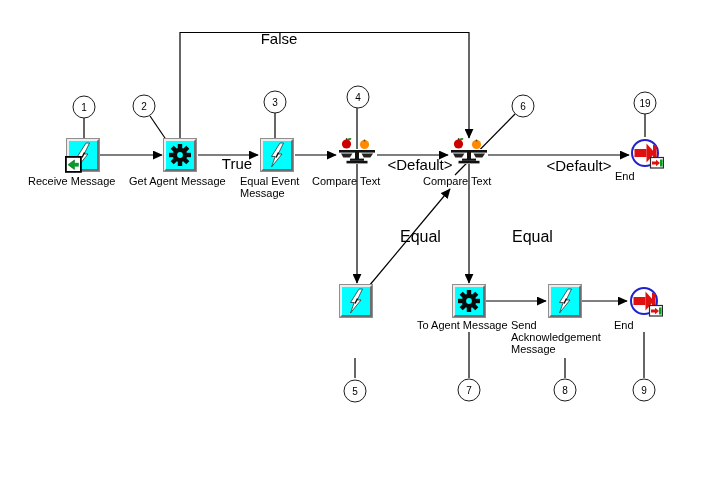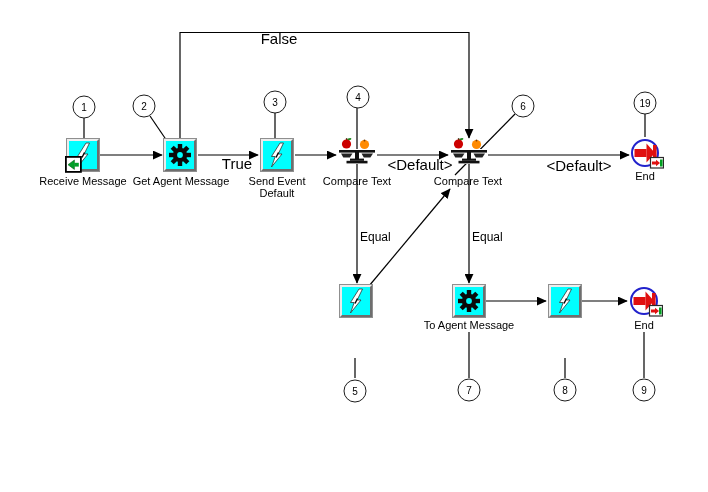--- a/index.html
+++ b/index.html
@@ -4,24 +4,24 @@
 <style>
   html,body{margin:0;padding:0;background:#fff;}
   #canvas{position:relative;width:708px;height:492px;background:#ffffff;overflow:hidden;
           font-family:"Liberation Sans",sans-serif;color:#000;}
   #wires{position:absolute;left:0;top:0;}
   .icon{position:absolute;}
   .act{width:32px;height:32px;box-sizing:border-box;background:#00ffff;
        border:2px solid;border-color:#ececec #6e6e6e #6e6e6e #ececec;
        box-shadow:0 0 0 1px #8f8f8f;}
   .act svg{display:block;}
-  .nlabel{position:absolute;transform:translateX(-50%);text-align:center;
+  .nlabel{position:absolute;transform:translateX(-50%);
           font-size:11px;line-height:12px;white-space:normal;}
   .elabel{position:absolute;transform:translateX(-50%);font-size:15px;line-height:12px;white-space:nowrap;}
-  .elabel-left{position:absolute;font-size:12px;line-height:12px;white-space:nowrap;}
+  .elabel-left{position:absolute;font-size:16px;line-height:12px;white-space:nowrap;margin-left:40px;}
   .numcircle{position:absolute;width:21px;height:21px;border:1.3px solid #1d1d1d;border-radius:50%;
              background:#fff;display:flex;align-items:center;justify-content:center;
              font-size:10px;transform:translate(-50%,-50%);}
   .ovl{position:absolute;}
 </style>
 </head>
 <body>
 
 <div id="canvas">
 
@@ -180,25 +180,26 @@
       <rect x="23" y="7" width="3.6" height="16" fill="#e01010"></rect>
       <rect x="20.5" y="19.5" width="13" height="10.5" fill="#fff" stroke="#2a2a2a" stroke-width="1.2"></rect>
       <rect x="22" y="23.5" width="4" height="3" fill="#e01010"></rect>
       <polygon points="26,21.8 26,28.2 30,25" fill="#e01010"></polygon>
       <rect x="30" y="21.5" width="2.6" height="7" fill="#00a020"></rect>
     </svg>
   </div>
 
   <div class="nlabel" style="left:83px;top:175px;width:110px">Receive Message</div>
   <div class="nlabel" style="left:181px;top:175px;width:104px">Get Agent Message</div>
-  <div class="nlabel" style="left:277px;top:175px;width:74px">Send Event Default</div>
+  <div class="nlabel" style="left:277px;top:175px;width:74px">Equal Event Message</div>
   <div class="nlabel" style="left:357px;top:175px;width:90px">Compare Text</div>
   <div class="nlabel" style="left:468px;top:175px;width:90px">Compare Text</div>
   <div class="nlabel" style="left:645px;top:170px;width:60px">End</div>
   <div class="nlabel" style="left:469px;top:319px;width:104px">To Agent Message</div>
+  <div class="nlabel" style="left:565px;top:319px;width:108px">Send Acknowledgement Message</div>
   <div class="nlabel" style="left:644px;top:319px;width:60px">End</div>
 
   <div class="elabel" style="left:279px;top:33px">False</div>
   <div class="elabel" style="left:237px;top:158px">True</div>
   <div class="elabel" style="left:420px;top:159px">&lt;Default&gt;</div>
   <div class="elabel" style="left:579px;top:160px">&lt;Default&gt;</div>
   <div class="elabel-left" style="left:360px;top:231px">Equal</div>
   <div class="elabel-left" style="left:472px;top:231px">Equal</div>
 
   <div class="numcircle" style="left:84px;top:107px">1</div>

